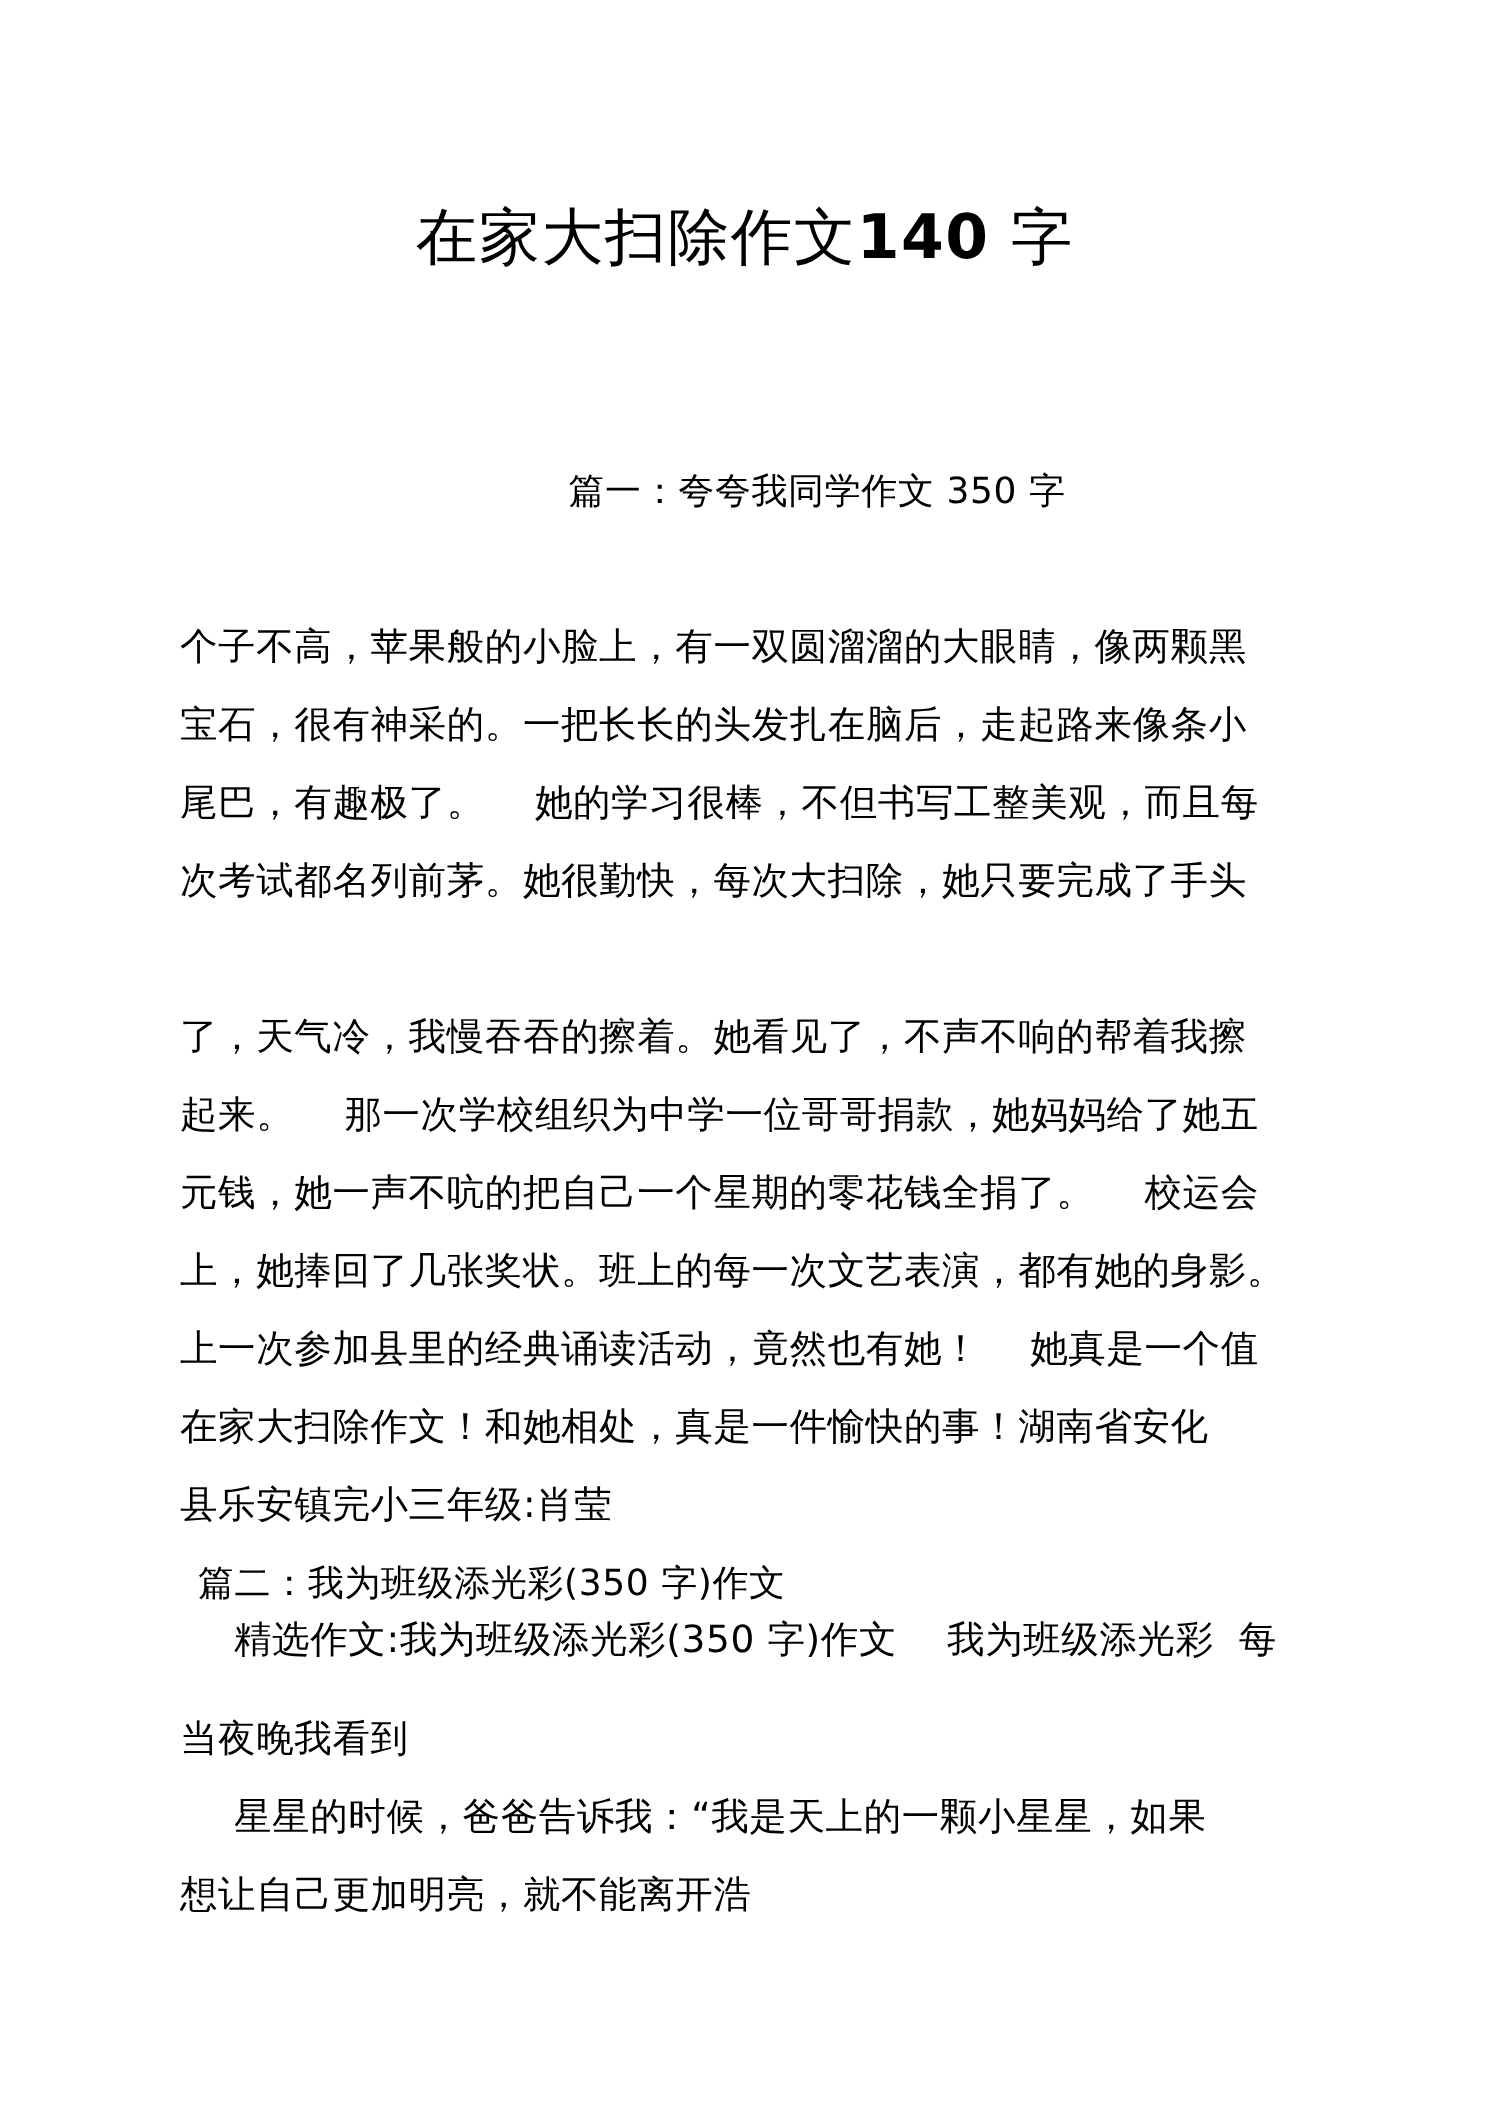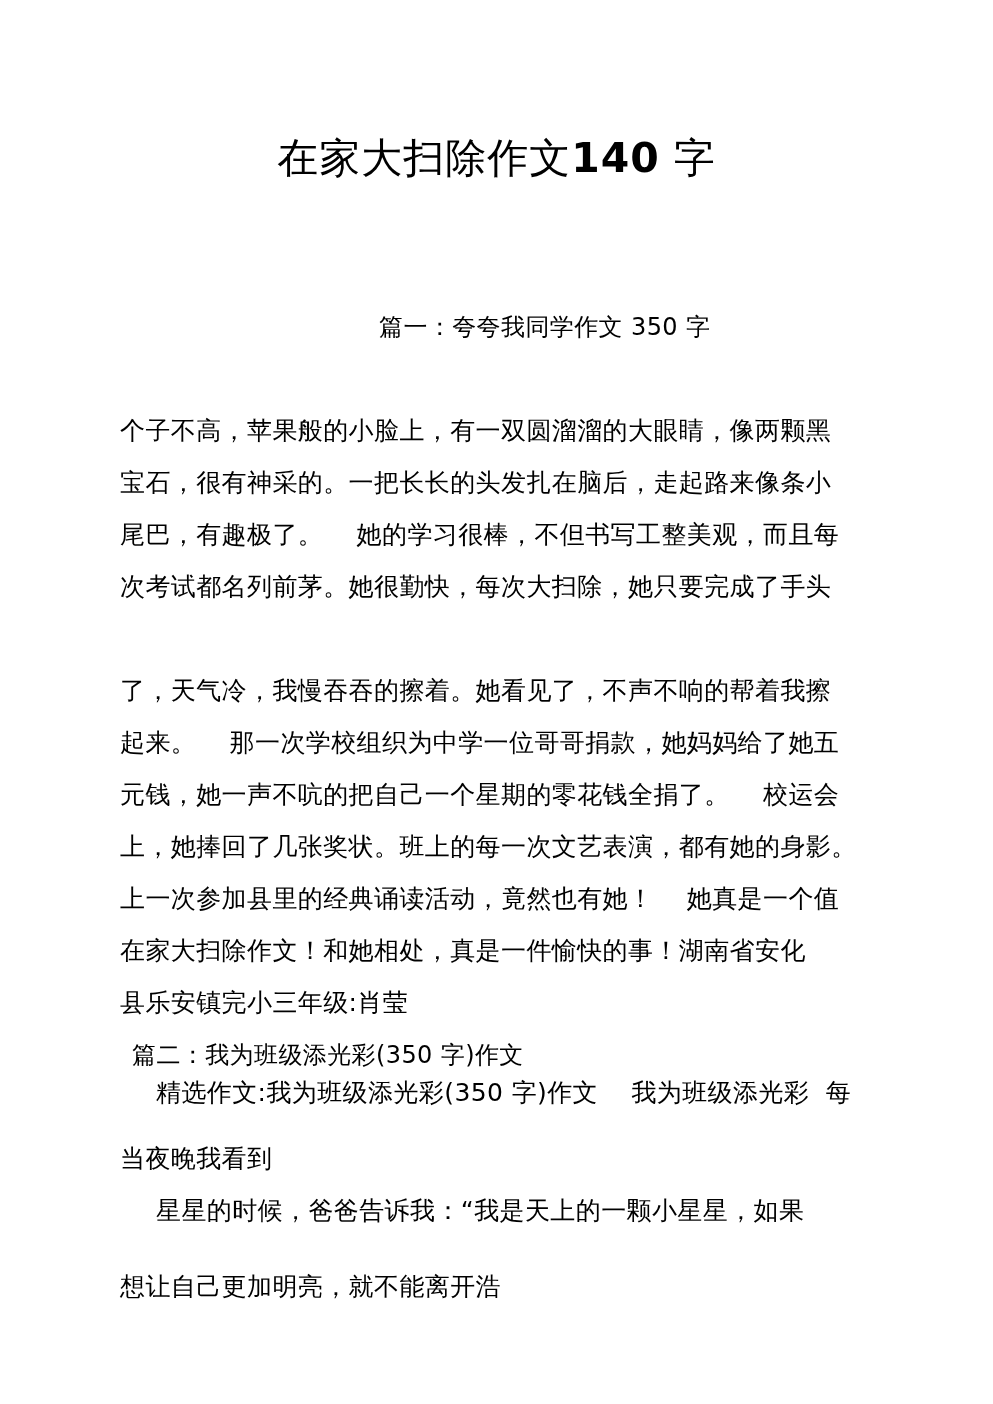--- a/index.html
+++ b/index.html
@@ -69,15 +69,15 @@
   <div class="line" style="top:829px;">上，她捧回了几张奖状。班上的每一次文艺表演，都有她的身影。</div>
   <div class="line" style="top:881px;">上一次参加县里的经典诵读活动，竟然也有她！    她真是一个值</div>
   <div class="line" style="top:933px;">在家大扫除作文！和她相处，真是一件愉快的事！湖南省安化</div>
   <div class="line" style="top:985px;">县乐安镇完小三年级:肖莹</div>
 
   <div class="line heading" style="left:132px; top:1037px;">篇二：我为班级添光彩(350 字)作文</div>
 
   <div class="line" style="left:156px; top:1051px;margin-top:24px;">精选作文:我为班级添光彩(350 字)作文    我为班级添光彩  每</div>
   <div class="line" style="top:1141px;">当夜晚我看到</div>
   <div class="line" style="left:156px; top:1193px;">星星的时候，爸爸告诉我：“我是天上的一颗小星星，如果</div>
-  <div class="line" style="top:1245px;margin-top:24px;">想让自己更加明亮，就不能离开浩</div>
+  <div class="line" style="top:1245px;">想让自己更加明亮，就不能离开浩</div>
 
 </div>
 
 </body></html>

